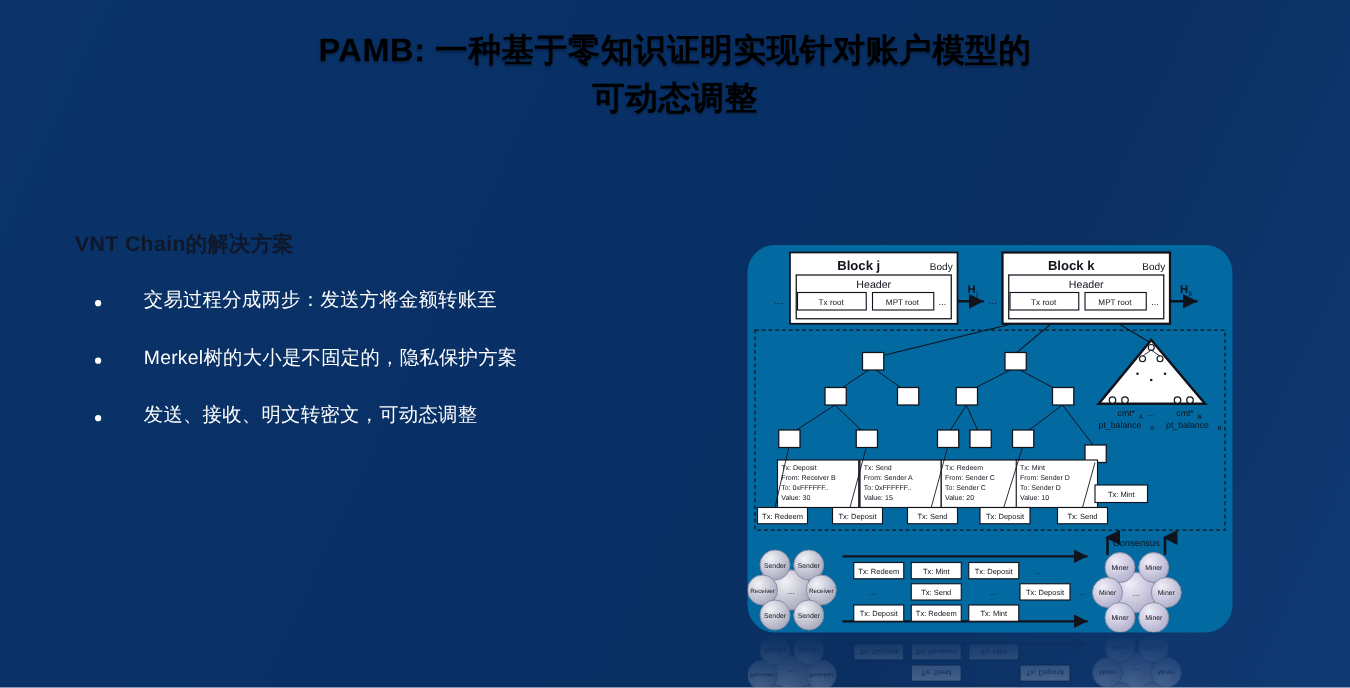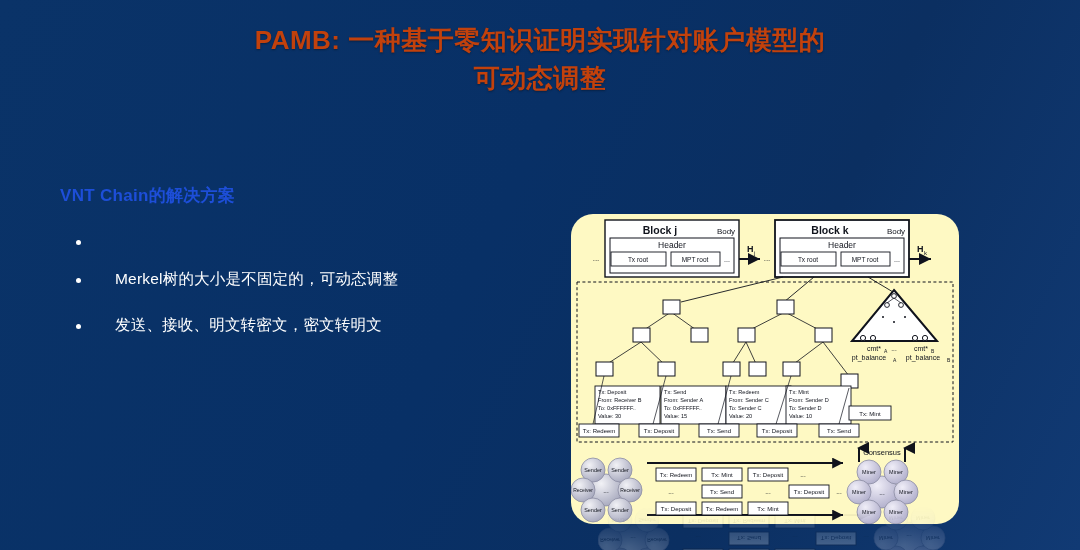--- a/index.html
+++ b/index.html
@@ -15,50 +15,49 @@
   
   #title-block {
     position: absolute;
     left: 0; top: 22px; width: 1080px;
     text-align: center;
     line-height: 1.45;
   }
   .title-line {
     font-size: 26px;
     font-weight: bold;
-    color: #c2410c;
+    color: #000000;
     letter-spacing: 0.5px;
     text-shadow: 0 1px 2px rgba(0,0,0,0.35);
   }
 
   
   #left-col { position: absolute; left: 60px; top: 184px; width: 510px; }
   #section-heading {
-    font-size: 17px; font-weight: bold; color: #1d4ed8;
+    font-size: 17px; font-weight: bold; color: #0f172a;
     letter-spacing: 0.3px; margin-bottom: 22px;
   }
   .bullet-row { display: flex; margin-bottom: 22px; }
   .bullet-dot {
     width: 5px; height: 5px; border-radius: 50%;
     background: #ffffff; flex: 0 0 5px;
     margin: 11px 34px 0 16px;
   }
   .bullet-text {
     font-size: 15.5px; color: #ffffff; line-height: 1.55;
     font-weight: 500; letter-spacing: 0.2px;
   }
 
   
   #diagram-card {
-    position: absolute; left: 571px; top: 196px;
+    position: absolute; left: 598px; top: 196px;
     width: 388px; height: 310px;
-    background: #fef9c3;
+    background: #0369a1;
     border-radius: 22px;
     overflow: hidden;
-    margin-top: 18px;
   }
   #diagram-reflection {
     position: absolute; left: 598px; top: 506px;
     width: 388px; height: 44px;
     overflow: hidden;
     opacity: 0.30;
     transform: scaleY(-1);
     -webkit-mask-image: linear-gradient(to top, rgba(0,0,0,0) 0%, rgba(0,0,0,0.85) 100%);
             mask-image: linear-gradient(to top, rgba(0,0,0,0) 0%, rgba(0,0,0,0.85) 100%);
     pointer-events: none;
@@ -77,34 +76,35 @@
   <div class="title-line">PAMB: 一种基于零知识证明实现针对账户模型的</div>
   <div class="title-line">可动态调整</div>
 </div>
 
 <div id="left-col">
   <div id="section-heading">VNT Chain的解决方案</div>
 
   <div class="bullet-row">
     <div class="bullet-dot"></div>
     <div class="bullet-text">
+      <div>交易过程分成两步：发送方将金额转账至</div>
     </div>
   </div>
 
   <div class="bullet-row">
     <div class="bullet-dot"></div>
     <div class="bullet-text">
-      <div>Merkel树的大小是不固定的，可动态调整</div>
+      <div>Merkel树的大小是不固定的，隐私保护方案</div>
     </div>
   </div>
 
   <div class="bullet-row">
     <div class="bullet-dot"></div>
     <div class="bullet-text">
-      <div>发送、接收、明文转密文，密文转明文</div>
+      <div>发送、接收、明文转密文，可动态调整</div>
     </div>
   </div>
 </div>
 
 <div id="diagram-card">
   <div class="svg-wrap">
     <svg id="diagram-svg" width="388" height="310" viewBox="0 0 388 310">
       <defs>
         <marker id="arrh" markerWidth="7" markerHeight="7" refX="6" refY="3" orient="auto">
           <path d="M0,0 L6,3 L0,6 Z" fill="#10131c"></path>

